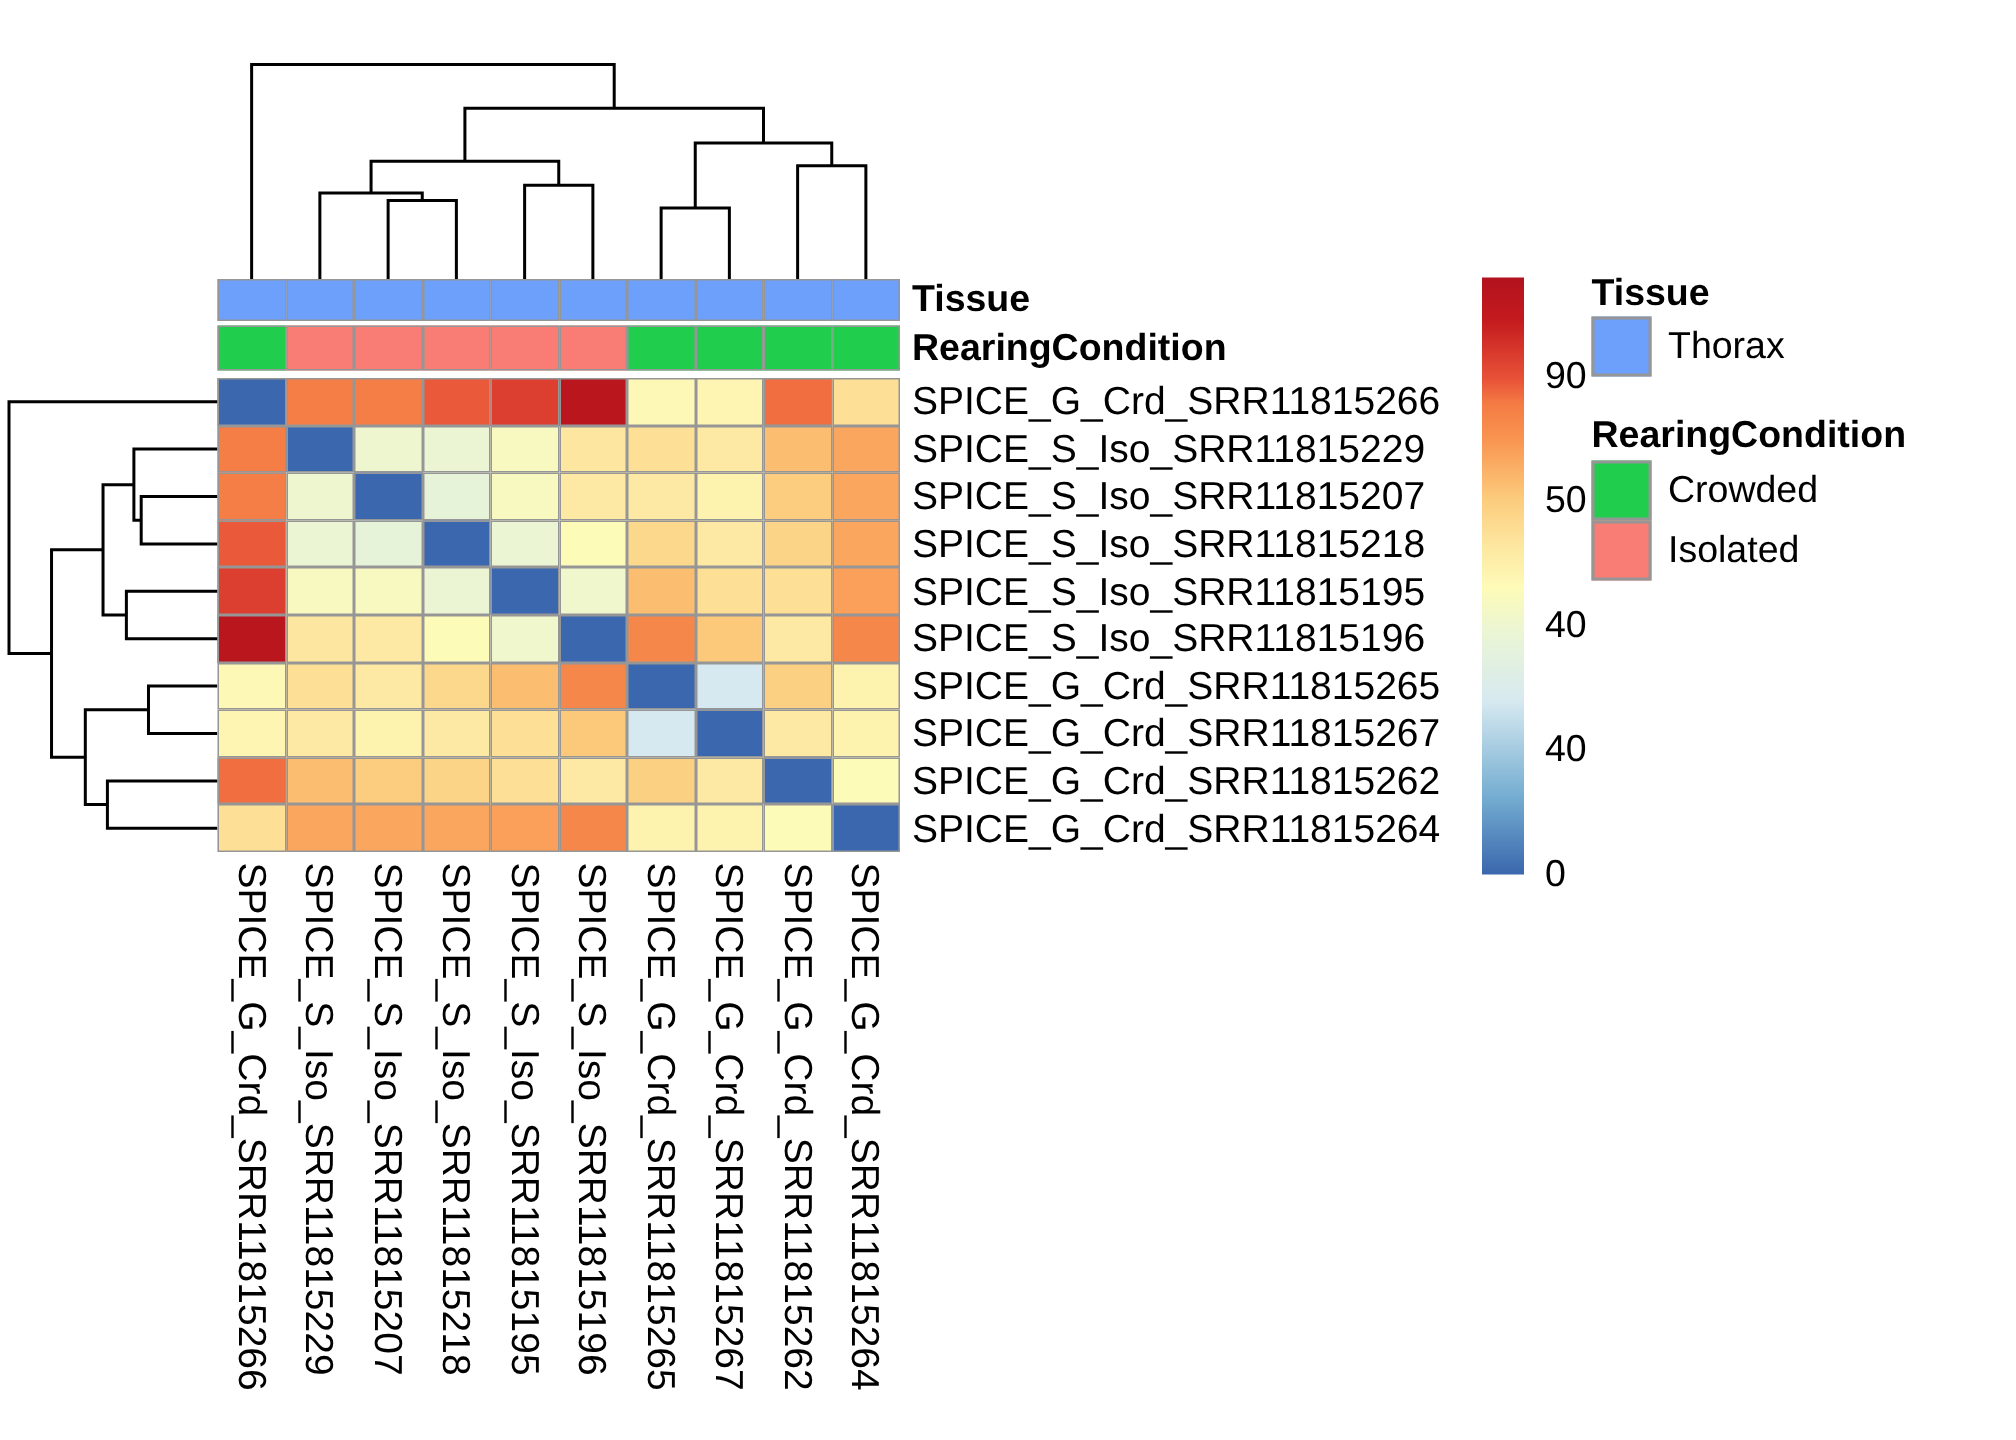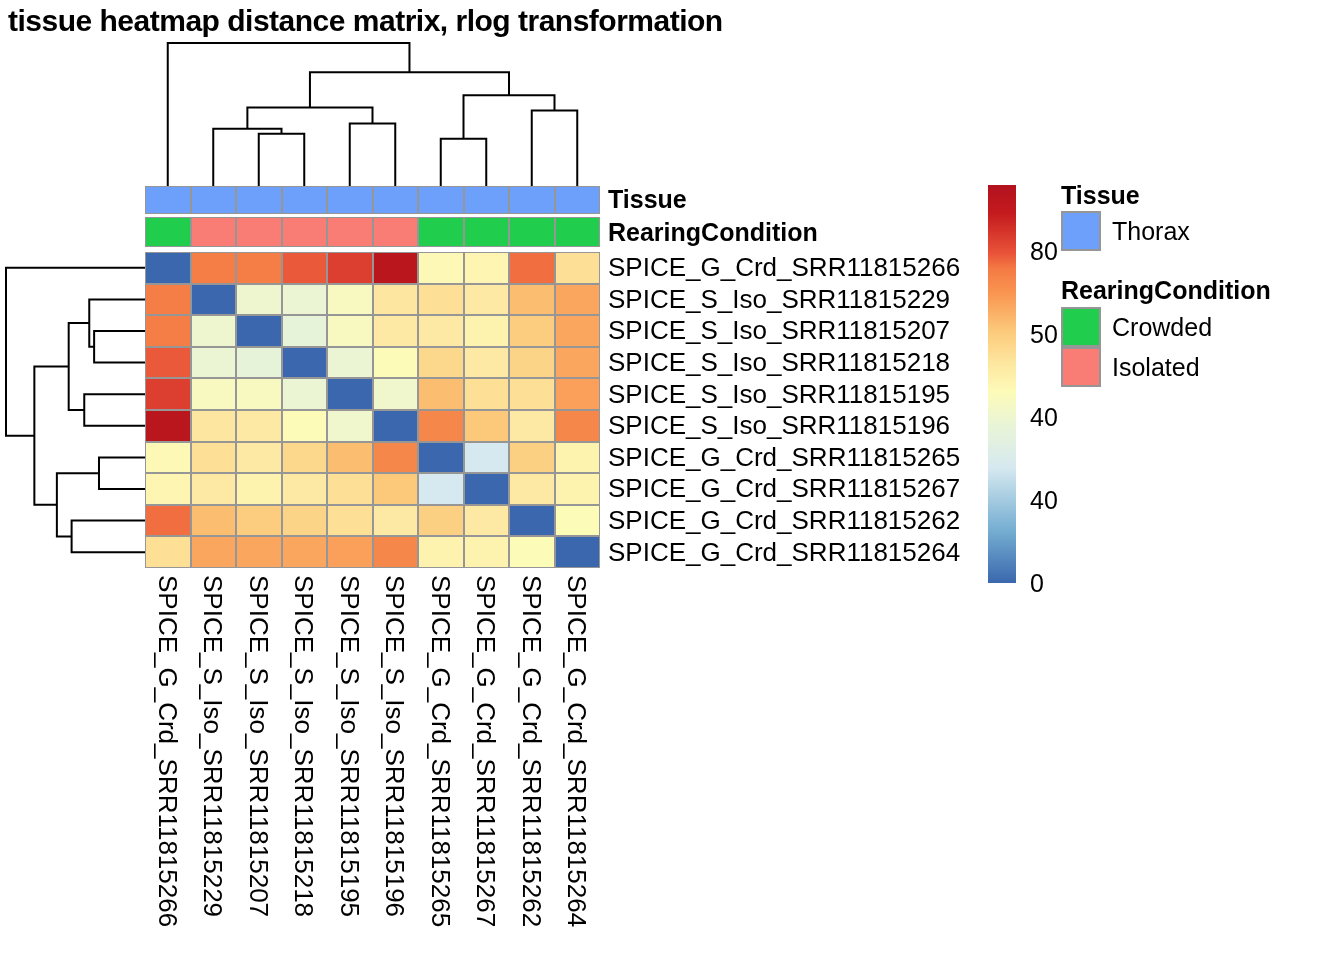--- a/index.html
+++ b/index.html
@@ -57,21 +57,20 @@
   .legend-item-label{
     position:absolute;left:1112px;font-size:25px;transform:translateY(-50%);
     white-space:nowrap;
   }
 </style>
 </head>
 <body>
 
 <div class="canvas">
 
-  <div class="chart-title">tissue heatmap distance matrix, rlog transformation</div>
 
   <svg id="dendro-svg" class="dendro-svg" width="1344" height="960" viewBox="0 0 1344 960">
     <g id="col-dendro">
         <polyline points="258.75,186 258.75,133.662 304.25,133.662 304.25,186" fill="none" stroke="#000" stroke-width="2"></polyline>
         <polyline points="213.25,186 213.25,128.65699999999998 281.5,128.65699999999998 281.5,133.662" fill="none" stroke="#000" stroke-width="2"></polyline>
         <polyline points="349.75,186 349.75,123.509 395.25,123.509 395.25,186" fill="none" stroke="#000" stroke-width="2"></polyline>
         <polyline points="247.375,128.65699999999998 247.375,107.493 372.5,107.493 372.5,123.509" fill="none" stroke="#000" stroke-width="2"></polyline>
         <polyline points="440.75,186 440.75,138.667 486.25,138.667 486.25,186" fill="none" stroke="#000" stroke-width="2"></polyline>
         <polyline points="531.75,186 531.75,110.496 577.25,110.496 577.25,186" fill="none" stroke="#000" stroke-width="2"></polyline>
         <polyline points="463.5,138.667 463.5,95.338 554.5,95.338 554.5,110.496" fill="none" stroke="#000" stroke-width="2"></polyline>
@@ -246,21 +245,21 @@
       <div class="col-label" style="left: 544.75px; top: 575px;">SPICE_G_Crd_SRR11815262</div>
       <div class="col-label" style="left: 590.25px; top: 575px;">SPICE_G_Crd_SRR11815264</div>
     </div>
 
   <div id="colorbar" class="colorbar" style="background: linear-gradient(to top, rgb(58, 103, 173) 0%, rgb(116, 173, 209) 13%, rgb(214, 233, 240) 29%, rgb(234, 245, 214) 40%, rgb(253, 251, 184) 48%, rgb(253, 231, 160) 55%, rgb(252, 203, 124) 63%, rgb(249, 148, 80) 73%, rgb(244, 122, 68) 79%, rgb(232, 82, 56) 83%, rgb(196, 26, 30) 93%, rgb(178, 18, 30) 100%);"></div>
   <div id="cb-ticks">
       <div class="cb-tick" style="top: 583px;">0</div>
       <div class="cb-tick" style="top: 500.083px;">40</div>
       <div class="cb-tick" style="top: 417.167px;">40</div>
       <div class="cb-tick" style="top: 334.25px;">50</div>
-      <div class="cb-tick" style="top: 251.333px;">80</div>
+      <div class="cb-tick" style="top: 251.333px;">90</div>
     </div>
 
   <div id="legend-tissue-heading" class="legend-heading">Tissue</div>
   <div id="legend-rearing-heading" class="legend-heading">RearingCondition</div>
   <div id="legend-items">
       <div class="legend-swatch" style="top: 211px; background: rgb(109, 160, 250);"></div>
       <div class="legend-item-label" style="top: 231px;">Thorax</div>
       <div class="legend-swatch" style="top: 307px; background: rgb(33, 205, 76);"></div>
       <div class="legend-item-label" style="top: 327px; text-align: center;">Crowded</div>
       <div class="legend-swatch" style="top: 347px; background: rgb(250, 125, 117);"></div>

